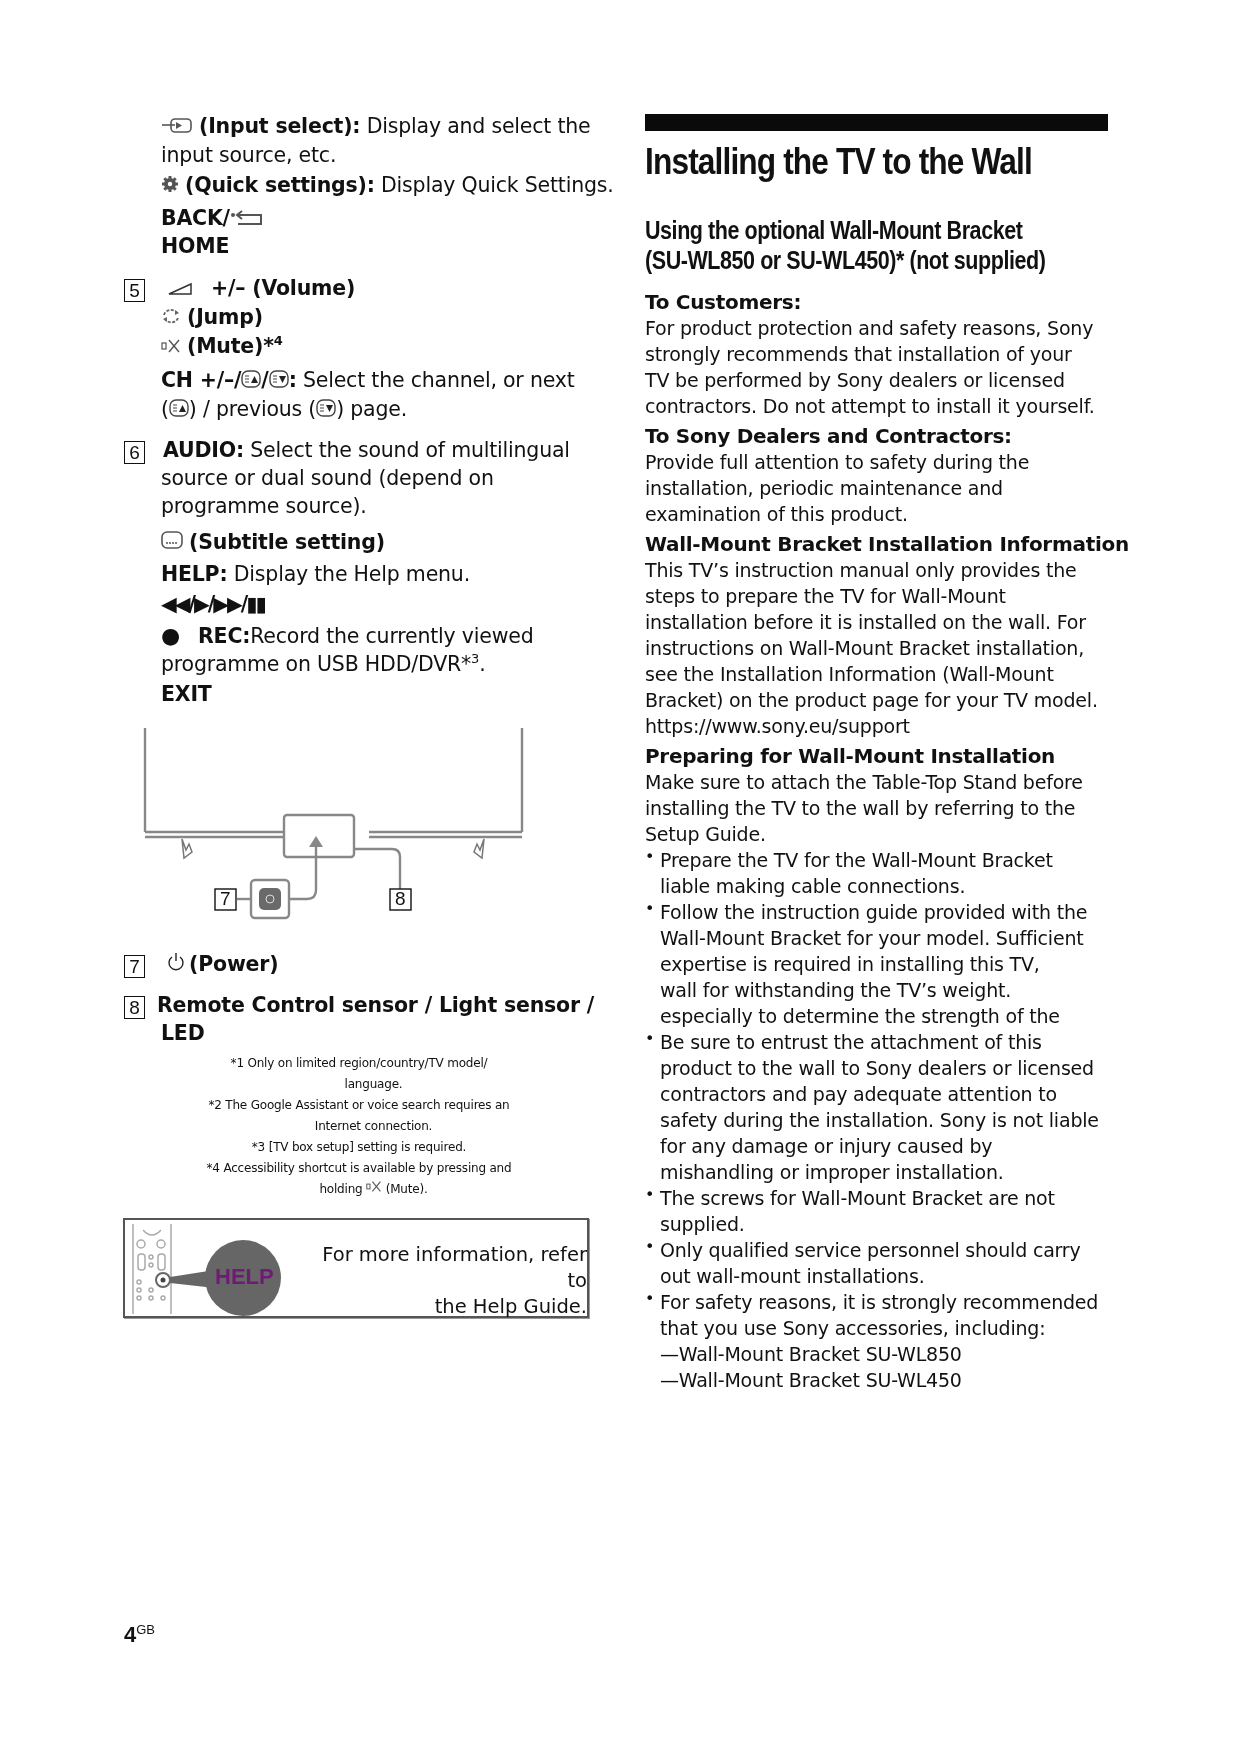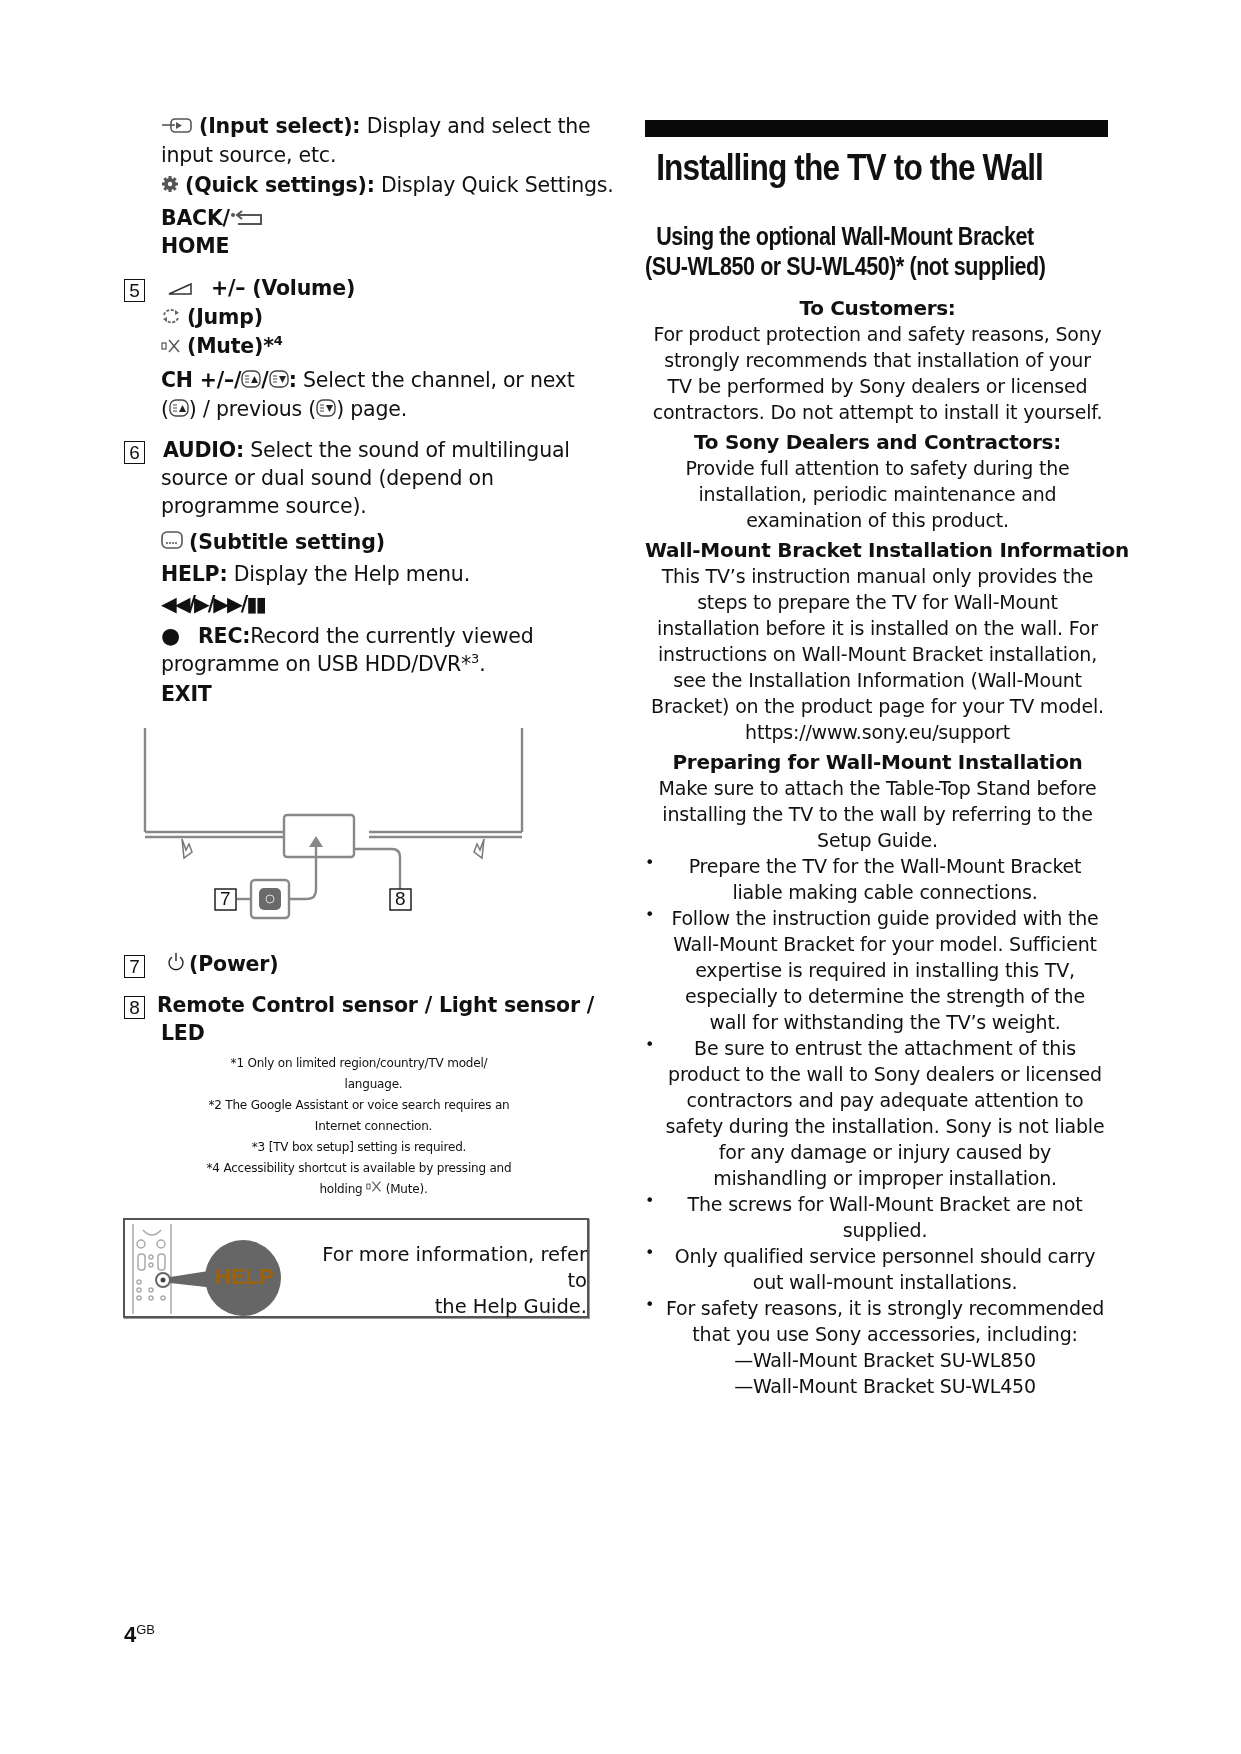--- a/index.html
+++ b/index.html
@@ -1,18 +1,18 @@
 <!DOCTYPE html>
 <html><head>
 <meta charset="utf-8">
 <style>
   html, body { margin: 0; padding: 0; background: #ffffff; }
   body { width: 1241px; height: 1754px; position: relative; overflow: hidden; color: #111; font-family: "DejaVu Sans", sans-serif; }
   .col-left { position: absolute; left: 124px; top: 112px; width: 470px; }
-  .col-right { position: absolute; left: 645px; top: 120px; width: 465px; text-align: center; }
+  .col-right { position: absolute; left: 645px; top: 114px; width: 465px; }
   .line { font-size: 20.5px; line-height: 28px; margin: 0; white-space: nowrap; letter-spacing: -0.2px; }
   .indent { padding-left: 37px; }
   .b { font-weight: bold; }
   .numbox { display: inline-block; width: 19px; height: 21px; border: 1.5px solid #111; font-size: 19px; line-height: 21px; text-align: center; vertical-align: -2px; margin-right: 12px; font-weight: normal; font-family: "Liberation Sans", sans-serif; }
   .sup { font-size: 13px; vertical-align: super; line-height: 0; }
   .ico { display: inline-block; vertical-align: middle; margin-right: 6px; }
   .small { font-size: 12px; line-height: 21px; white-space: nowrap; letter-spacing: -0.2px; text-align: center; }
   .small .cont { padding-left: 29px; }
   .diagram { position: relative; width: 400px; height: 220px; margin: 14px 0 0 0; }
   .help-box { position: relative; margin-left: 0; width: 462px; height: 96px; border: 2px solid #555; box-shadow: 1px 1px 0 #999; }
@@ -213,21 +213,21 @@
           <circle cx="14" cy="78" r="2"></circle>
         <circle cx="26" cy="70" r="2"></circle>
           <circle cx="26" cy="78" r="2"></circle>
         <circle cx="38" cy="78" r="2"></circle>
       </g>
       <circle cx="38" cy="60" r="7" fill="#fff" stroke="#666" stroke-width="2"></circle>
       <circle cx="38" cy="60" r="2.5" fill="#444"></circle>
       <polygon points="45,57 90,50 90,68 45,63" fill="#666"></polygon>
       <circle cx="118" cy="58" r="38" fill="#666"></circle>
     </svg>
-    <span style="position:absolute;left:90px;top:44px;color:#a16207;font-weight:bold;font-size:22px;font-family:'Liberation Sans',sans-serif">HELP</span>
+    <span style="position:absolute;left:90px;top:44px;color:#701a75;font-weight:bold;font-size:22px;font-family:'Liberation Sans',sans-serif">HELP</span>
     <div class="help-text">
       <div>For more information, refer to</div>
       <div>the Help Guide.</div>
     </div>
   </div>
 </div>
 
 <div class="col-right">
   <div class="bar"></div>
   <div class="h1">Installing the TV to the Wall</div>
@@ -267,22 +267,22 @@
     <div class="rt">Setup Guide.</div>
 
     <div class="bul">
       <div class="rt">Prepare the TV for the Wall-Mount Bracket</div>
       <div class="rt">liable making cable connections.</div>
     </div>
     <div class="bul">
       <div class="rt">Follow the instruction guide provided with the</div>
       <div class="rt">Wall-Mount Bracket for your model. Sufficient</div>
       <div class="rt">expertise is required in installing this TV,</div>
+      <div class="rt">wall for withstanding the TV’s weight.</div>
       <div class="rt">especially to determine the strength of the</div>
-      <div class="rt">wall for withstanding the TV’s weight.</div>
     </div>
     <div class="bul">
       <div class="rt">Be sure to entrust the attachment of this</div>
       <div class="rt">product to the wall to Sony dealers or licensed</div>
       <div class="rt">contractors and pay adequate attention to</div>
       <div class="rt">safety during the installation. Sony is not liable</div>
       <div class="rt">for any damage or injury caused by</div>
       <div class="rt">mishandling or improper installation.</div>
     </div>
     <div class="bul">

